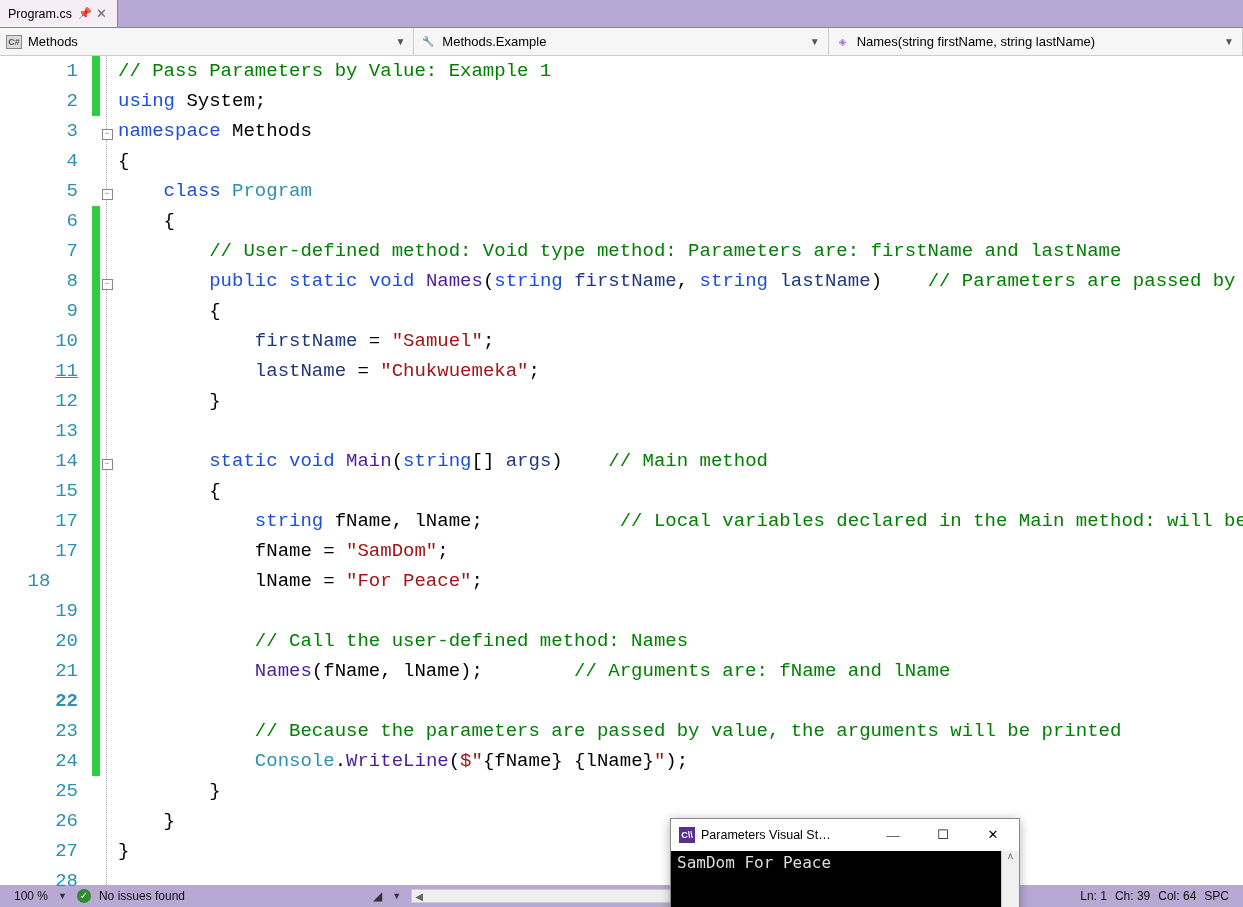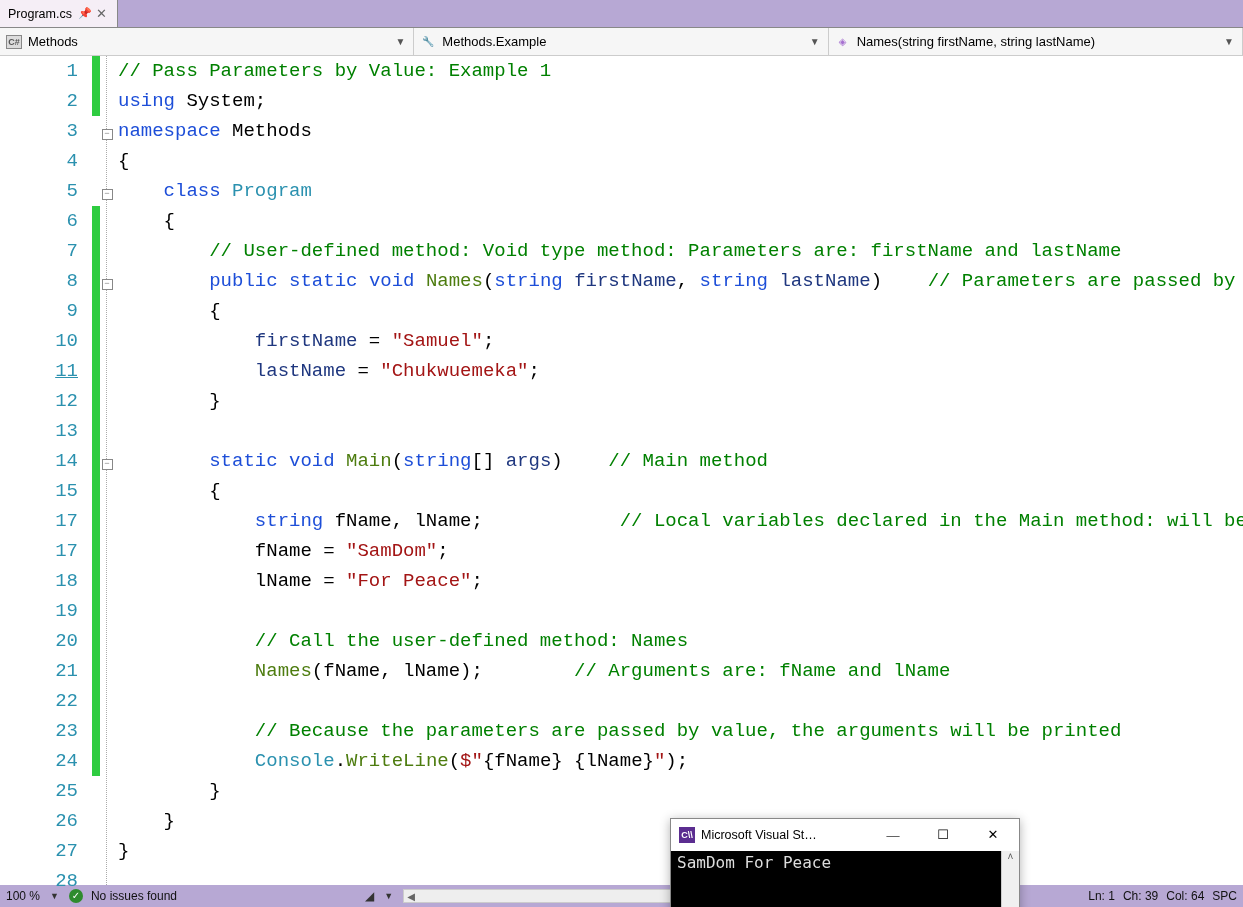--- a/index.html
+++ b/index.html
@@ -24,24 +24,24 @@
   .chg.g { background:#2ecc40;}
   .gutter-fold { width:14px; color:#888; text-align:center; user-select:none; position:relative;}
   .fold-line{border-left:1px dotted #aaa; position:absolute; left:6px; top:0; bottom:0;}
   .fold-box{width:11px;height:11px;border:1px solid #888;font-size:9px;line-height:9px;text-align:center;background:#fff;position:relative;z-index:2;display:inline-block;margin-top:9px;}
   .code { flex:1; white-space:pre; padding-left:4px; overflow-x:hidden;}
   .code .row{height:30px; position:relative;}
   .c-comment{color:#008000;}
   .c-key{color:#1d4ed8;}
   .c-type{color:#2b91af;}
   .c-str{color:#a31515;}
-  .c-method{color:#4d7c0f;}
+  .c-method{color:#4c1d95;}
   .c-param{color:#1f377f;}
 
-  .status-bar{height:22px;background:#b7a8d4;display:flex;align-items:center;font-size:12px;color:#111;padding:0 6px;gap:8px;}
+  .status-bar{height:22px;background:#b7a8d4;display:flex;align-items:center;font-size:12px;color:#111;padding:0 14px;gap:8px;}
   .status-bar .sep{flex:1;}
   .zoom-dd{color:#333;font-size:9px;padding:0 2px;}
   .ok-icon{color:#fff;background:#2e8b2e;border-radius:50%;width:14px;height:14px;line-height:14px;text-align:center;font-size:10px;}
   .scope-icon{color:#333;}
   .scroller{height:14px;background:#eee;flex:0 0 560px;display:flex;align-items:center;position:relative;border:1px solid #ccc;}
   .scroller .btn{width:14px;text-align:center;color:#666;font-size:10px;}
   .scroller .track{flex:1;}
 
   .console-window{position:absolute; left:670px; top:762px; width:350px; height:100px; border:1px solid #888; background:#fff; box-shadow:0 2px 10px rgba(0,0,0,0.3); font-family:"Segoe UI",sans-serif; z-index:50;}
   .console-title{height:32px;display:flex;align-items:center;gap:6px;padding:0 4px 0 8px;font-size:12.5px;}
@@ -96,25 +96,25 @@
         <div style="height: 30px;">8</div>
         <div style="height: 30px;">9</div>
         <div style="height: 30px;">10</div>
         <div style="height: 30px; text-decoration: underline;">11</div>
         <div style="height: 30px;">12</div>
         <div style="height: 30px;">13</div>
         <div style="height: 30px;">14</div>
         <div style="height: 30px;">15</div>
         <div style="height: 30px;">17</div>
         <div style="height: 30px; padding-left: 13px;">17</div>
-        <div style="height: 30px;">18</div>
+        <div style="height: 30px; text-align: center;">18</div>
         <div style="height: 30px;">19</div>
         <div style="height: 30px;">20</div>
         <div style="height: 30px;">21</div>
-        <div style="height: 30px;">22</div>
+        <div style="height: 30px; font-weight: bold;">22</div>
         <div style="height: 30px;">23</div>
         <div style="height: 30px; padding-left: 45px;">24</div>
         <div style="height: 30px;">25</div>
         <div style="height: 30px;">26</div>
         <div style="height: 30px;">27</div>
         <div style="height: 30px;">28</div>
       </div>
     <div class="gutter-change" id="gut-chg">
         <div class="chg g"></div>
         <div class="chg g"></div>
@@ -175,21 +175,21 @@
         <div style="height: 30px;"></div>
         <div style="height: 30px;"></div>
         <div style="height: 30px;"></div>
       </div>
     <div class="code" id="code-body"><div class="row"><div class="highlight-line"></div><span><span class="c-comment">// Pass Parameters by Value: Example 1</span></span></div><div class="row"><span><span class="c-key">using</span> System;</span></div><div class="row"><span><span class="c-key">namespace</span> <span>Methods</span></span></div><div class="row"><span>{</span></div><div class="row"><span>    <span class="c-key">class</span> <span class="c-type">Program</span></span></div><div class="row"><span>    {</span></div><div class="row"><span>        <span class="c-comment">// User-defined method: Void type method: Parameters are: firstName and lastName</span></span></div><div class="row"><span>        <span class="c-key">public</span> <span class="c-key">static</span> <span class="c-key">void</span> <span class="c-method">Names</span>(<span class="c-key">string</span> <span class="c-param">firstName</span>, <span class="c-key">string</span> <span class="c-param">lastName</span>)    <span class="c-comment">// Parameters are passed by value</span></span></div><div class="row"><span>        {</span></div><div class="row"><span>            <span class="c-param">firstName</span> = <span class="c-str">"Samuel"</span>;</span></div><div class="row"><span>            <span class="c-param">lastName</span> = <span class="c-str">"Chukwuemeka"</span>;</span></div><div class="row"><span>        }</span></div><div class="row"><span></span></div><div class="row"><span>        <span class="c-key">static</span> <span class="c-key">void</span> <span class="c-method">Main</span>(<span class="c-key">string</span>[] <span class="c-param">args</span>)    <span class="c-comment">// Main method</span></span></div><div class="row"><span>        {</span></div><div class="row"><span>            <span class="c-key">string</span> fName, lName;            <span class="c-comment">// Local variables declared in the Main method: will be passed as arguments</span></span></div><div class="row"><span>            fName = <span class="c-str">"SamDom"</span>;</span></div><div class="row"><span>            lName = <span class="c-str">"For Peace"</span>;</span></div><div class="row"><span></span></div><div class="row"><span>            <span class="c-comment">// Call the user-defined method: Names</span></span></div><div class="row"><span>            <span class="c-method">Names</span>(fName, lName);        <span class="c-comment">// Arguments are: fName and lName</span></span></div><div class="row"><span></span></div><div class="row"><span>            <span class="c-comment">// Because the parameters are passed by value, the arguments will be printed</span></span></div><div class="row"><span>            <span class="c-type">Console</span>.<span class="c-method">WriteLine</span>(<span class="c-str">$"</span>{fName} {lName}<span class="c-str">"</span>);</span></div><div class="row"><span>        }</span></div><div class="row"><span>    }</span></div><div class="row"><span>}</span></div><div class="row"><span></span></div></div>
   </div>
 
   <div class="console-window">
     <div class="console-title">
       <span class="app-icon">C\\</span>
-      <span>Microsoft Visual St…</span>
+      <span>Parameters Visual St…</span>
       <span class="spacer"></span>
       <span class="winbtn">—</span>
       <span class="winbtn">☐</span>
       <span class="winbtn">✕</span>
     </div>
     <div class="console-body">
       <div class="console-out">SamDom For Peace</div>
       <div class="console-scroll">
         <span>˄</span>
         <span>˅</span>

